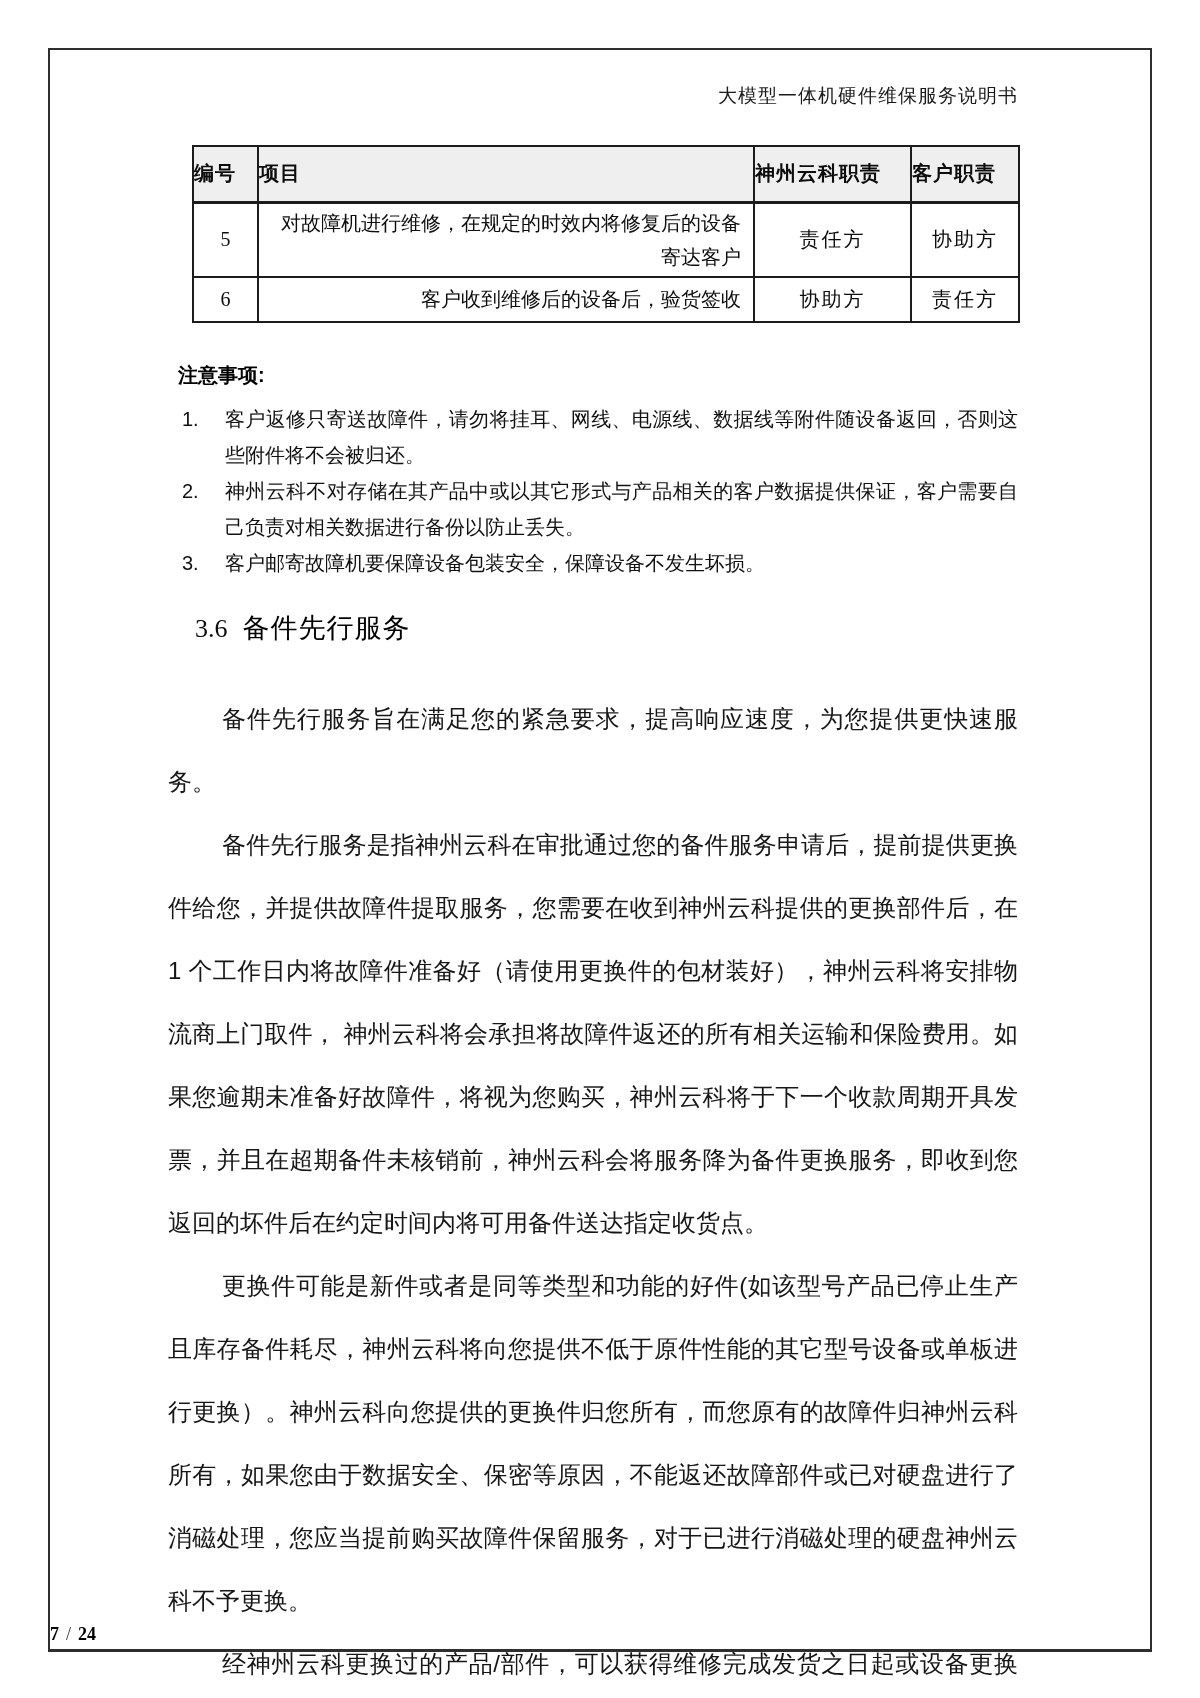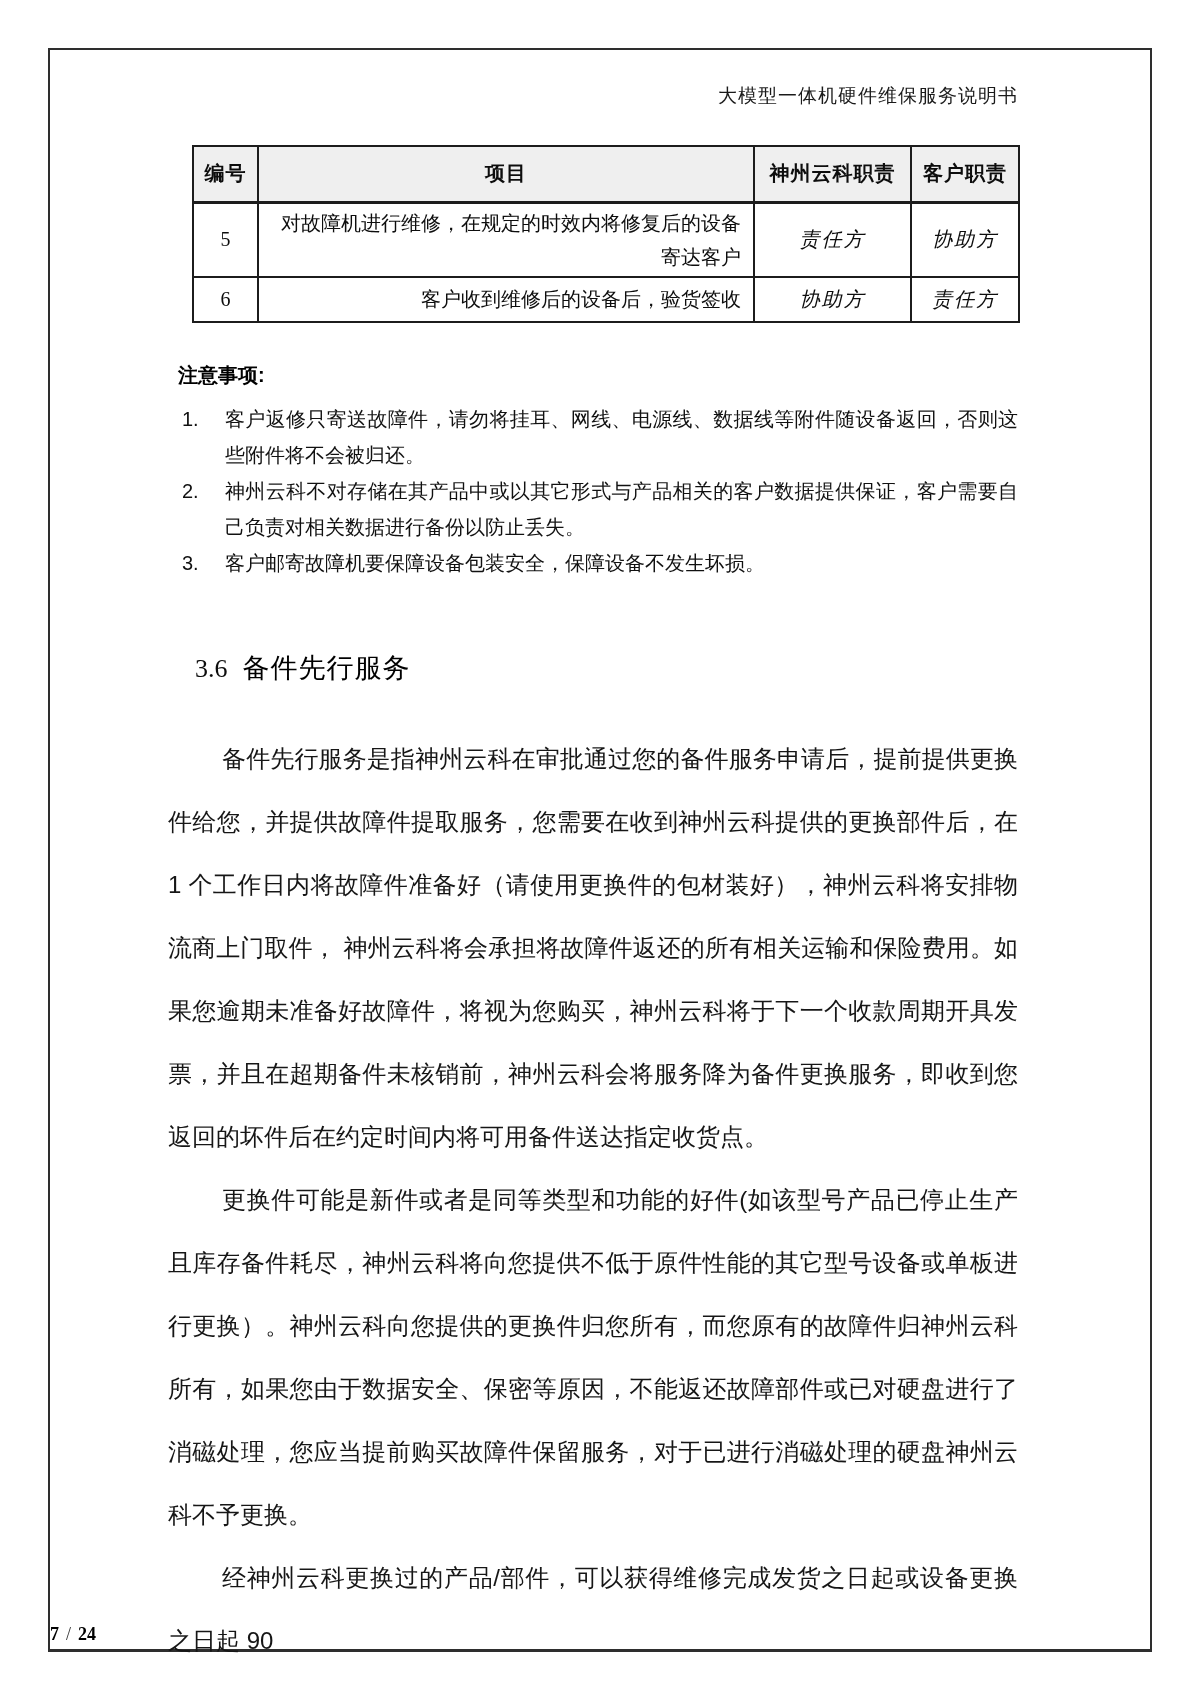--- a/index.html
+++ b/index.html
@@ -16,35 +16,35 @@
   .page-header{ margin-top:34px; text-align:right; }
   .header-title{
     font-family:"Liberation Serif","DejaVu Serif",serif;
     font-size:19px; line-height:24px; color:#1a1a1a; letter-spacing:1px;
   }
 
   
   table.resp{ border-collapse:collapse; table-layout:fixed; width:826px; margin-top:37px; margin-left:24px;
     font-family:"Liberation Serif","DejaVu Serif",serif; font-size:20px; color:#0d0d0d; }
   table.resp th, table.resp td{ border:2px solid #1c1c1c; vertical-align:middle; }
-  table.resp thead th{ background:#efefef; border-bottom-width:3px; height:56px; font-weight:bold; text-align:center; letter-spacing:1px; }
+  table.resp thead th{ background:#efefef; border-bottom-width:3px; height:56px; font-weight:bold; text-align:left; letter-spacing:1px; }
   td.c-num{ text-align:center; height:53px; }
   td.c-item{ text-align:right; padding:2px 12px; line-height:34px;margin-left:19px; }
-  td.c-duty{ text-align:center; letter-spacing:2px;font-style:italic; }
+  td.c-duty{ text-align:center; letter-spacing:2px; }
   tr.row-6 td{ height:45px; }
 
   
   .notes-title{ margin-top:40px; margin-left:10px; font-size:20px; font-weight:bold; line-height:24px; color:#000; }
   .notes-list{ margin-top:14px; }
   .note-item{ display:flex; align-items:flex-start; }
   .note-num{ flex:0 0 43px; margin-left:14px; font-size:20px; line-height:36px; }
   .note-text{ flex:1 1 auto; font-size:20px; line-height:36px; text-align:justify; }
 
   
-  .section-heading{ margin-top:72px; margin-left:27px; display:flex; align-items:baseline; line-height:30px; }
+  .section-heading{ margin-top:32px; margin-left:27px; display:flex; align-items:baseline; line-height:30px; }
   .section-number{ font-family:"Liberation Serif","DejaVu Serif",serif; font-size:26px; color:#0d0d0d; }
   .section-title{ font-size:27px; font-weight:normal; margin-left:15px; color:#000; letter-spacing:1px; }
 
   
   .body-text{ margin-top:43px; }
   .body-text p{ font-size:24px; line-height:63px; text-indent:2.25em; text-align:justify; color:#161616; }
 
   
   .page-footer{ position:absolute; left:0; right:0; bottom:38px; 
     font-family:"Liberation Serif","DejaVu Serif",serif; font-size:18px; color:#000; }
@@ -108,20 +108,21 @@
         <span class="note-text">客户邮寄故障机要保障设备包装安全，保障设备不发生坏损。</span>
       </div>
     </div>
 
     <div class="section-heading">
       <span class="section-number">3.6</span>
       <span class="section-title">备件先行服务</span>
     </div>
 
     <div class="body-text">
+      <p>备件先行服务旨在满足您的紧急要求，提高响应速度，为您提供更快速服务。</p>
       <p>备件先行服务是指神州云科在审批通过您的备件服务申请后，提前提供更换件给您，并提供故障件提取服务，您需要在收到神州云科提供的更换部件后，在 1 个工作日内将故障件准备好（请使用更换件的包材装好），神州云科将安排物流商上门取件， 神州云科将会承担将故障件返还的所有相关运输和保险费用。如果您逾期未准备好故障件，将视为您购买，神州云科将于下一个收款周期开具发票，并且在超期备件未核销前，神州云科会将服务降为备件更换服务，即收到您返回的坏件后在约定时间内将可用备件送达指定收货点。</p>
       <p>更换件可能是新件或者是同等类型和功能的好件(如该型号产品已停止生产且库存备件耗尽，神州云科将向您提供不低于原件性能的其它型号设备或单板进行更换）。神州云科向您提供的更换件归您所有，而您原有的故障件归神州云科所有，如果您由于数据安全、保密等原因，不能返还故障部件或已对硬盘进行了消磁处理，您应当提前购买故障件保留服务，对于已进行消磁处理的硬盘神州云科不予更换。</p>
       <p>经神州云科更换过的产品/部件，可以获得维修完成发货之日起或设备更换之日起 90</p>
     </div>
 
     <div class="page-footer">
       <span class="num">7</span><span class="sep">/</span><span class="num">24</span>
     </div>
 
   </div>

